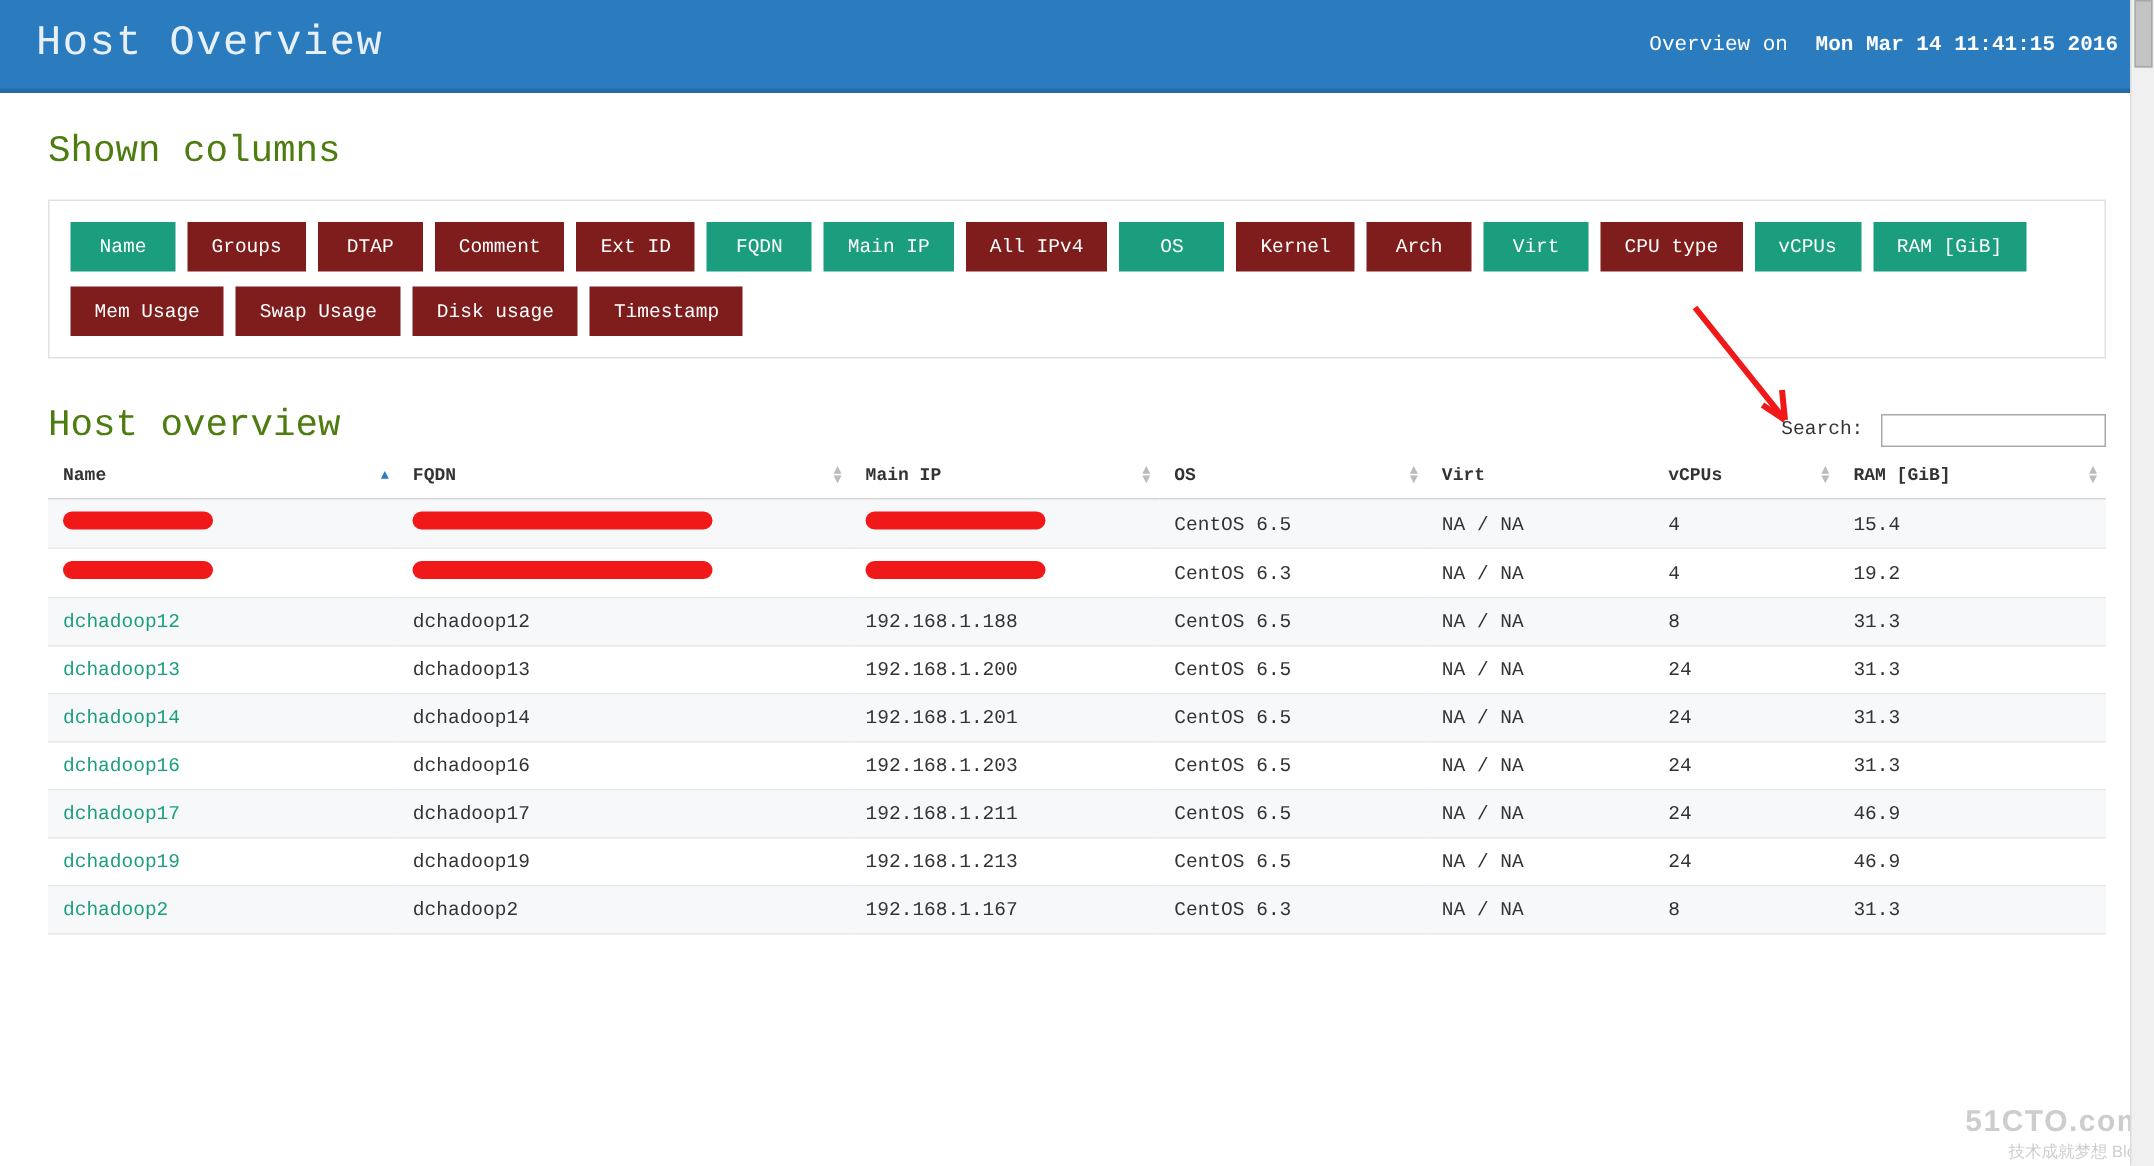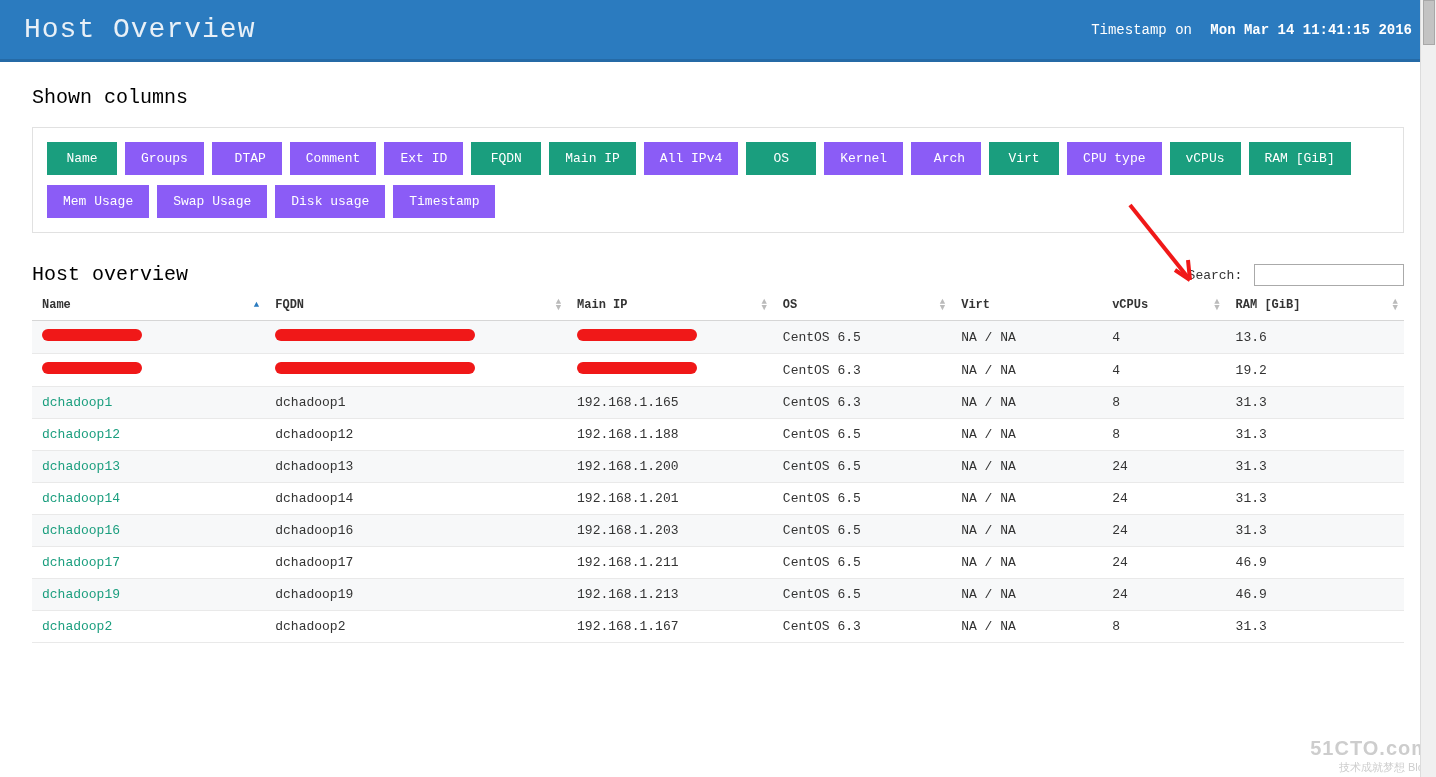--- a/index.html
+++ b/index.html
@@ -21,42 +21,42 @@
   }
   .title {
     font-size: 28px;
     letter-spacing: 1px;
     color: #e8f0f7;
   }
   .gen-on { font-size: 14px; }
   .gen-on .ts { font-weight: bold; margin-left: 10px; margin-top: 30px; }
   .content { padding: 24px 32px 40px 32px; }
   .section-label {
-    font-size: 20px;
-    color: #000000;
+    font-size: 25px;
+    color: #4d7c0f;
     margin-bottom: 18px;
   }
   .cols-panel {
     border: 1px solid #e1e1e1;
     padding: 14px 14px 4px 14px;
     margin-bottom: 30px;
   }
   .chip {
     display: inline-block;
     padding: 9px 16px;
     margin: 0 8px 10px 0;
     font-size: 13px;
     color: #fff;
     text-align: center;
     cursor: pointer;
     font-family: "Courier New", Courier, monospace;
     min-width: 70px;
   }
   .chip.on  { background: #1a9e7e; }
-  .chip.off { background: #8b5cf6; text-align: right; }
+  .chip.off { background: #7f1d1d; }
   .overview-head {
     display: flex;
     justify-content: space-between;
     align-items: flex-end;
     margin-bottom: 4px;
   }
   .search-wrap { font-size: 13px; color: #333; }
   .search-wrap input {
     border: 1px solid #aaa;
     height: 22px;
@@ -142,21 +142,21 @@
     background: #c3c3c3;
     border: 1px solid #a8a8a8;
   }
 </style>
 </head>
 <body>
 
 <div class="header">
   <div class="title">Host Overview</div>
   <div class="gen-on">
-    <span>Timestamp on</span>
+    <span>Overview on</span>
     <span class="ts">Mon Mar 14 11:41:15 2016</span>
   </div>
 </div>
 
 <div class="content">
 
   <div class="section-label">Shown columns</div>
 
   <div class="cols-panel" id="cols-panel"><span class="chip on">Name</span><span class="chip off">Groups</span><span class="chip off">DTAP</span><span class="chip off">Comment</span><span class="chip off">Ext ID</span><span class="chip on">FQDN</span><span class="chip on">Main IP</span><span class="chip off">All IPv4</span><span class="chip on">OS</span><span class="chip off">Kernel</span><span class="chip off">Arch</span><span class="chip on">Virt</span><span class="chip off">CPU type</span><span class="chip on">vCPUs</span><span class="chip on">RAM [GiB]</span><span class="chip off">Mem Usage</span><span class="chip off">Swap Usage</span><span class="chip off">Disk usage</span><span class="chip off">Timestamp</span></div>
 
@@ -181,41 +181,32 @@
         </tr>
       </thead>
     <tbody id="tbody">
         <tr>
           <td><span class="redact w1"></span></td>
           <td><span class="redact w2"></span></td>
           <td><span class="redact w3"></span></td>
           <td>CentOS 6.5</td>
           <td>NA / NA</td>
           <td>4</td>
-          <td>13.6</td>
+          <td>15.4</td>
         </tr>
         <tr>
           <td><span class="redact w1"></span></td>
           <td><span class="redact w2"></span></td>
           <td><span class="redact w3"></span></td>
           <td>CentOS 6.3</td>
           <td>NA / NA</td>
           <td>4</td>
           <td>19.2</td>
         </tr>
         <tr>
-          <td><span class="link">dchadoop1</span></td>
-          <td>dchadoop1</td>
-          <td>192.168.1.165</td>
-          <td>CentOS 6.3</td>
-          <td>NA / NA</td>
-          <td>8</td>
-          <td>31.3</td>
-        </tr>
-        <tr>
           <td><span class="link">dchadoop12</span></td>
           <td>dchadoop12</td>
           <td>192.168.1.188</td>
           <td>CentOS 6.5</td>
           <td>NA / NA</td>
           <td>8</td>
           <td>31.3</td>
         </tr>
         <tr>
           <td><span class="link">dchadoop13</span></td>

